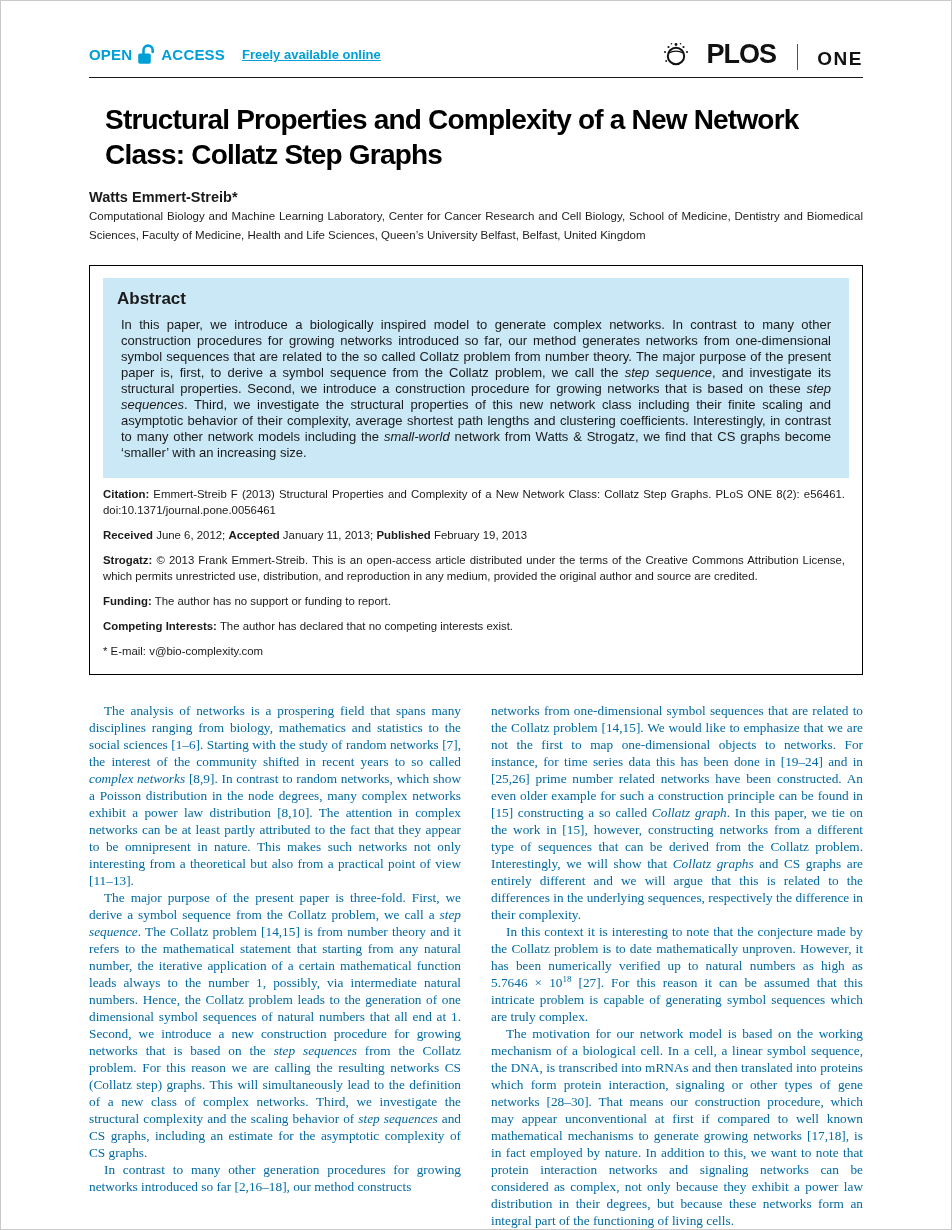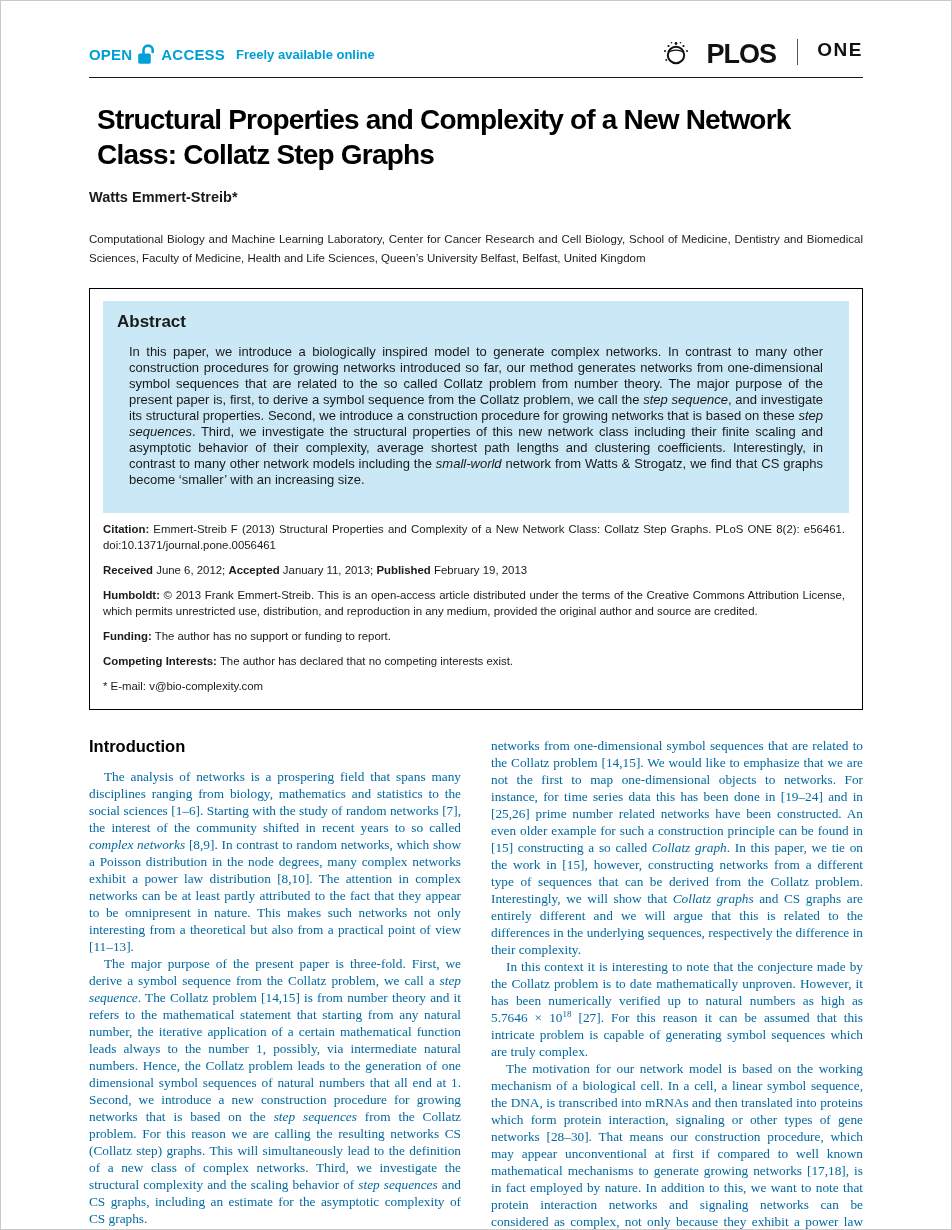--- a/index.html
+++ b/index.html
@@ -8,38 +8,38 @@
     box-sizing:border-box;border:1px solid #c9c9c9;
     padding:38px 88px 0 88px;
     display:flex;flex-direction:column;
     font-family:"Liberation Sans",sans-serif;color:#1a1a1a;
     position:relative;overflow:hidden;
   }
   
   .masthead{display:flex;justify-content:space-between;align-items:center;}
   .oa-group{display:flex;align-items:center;gap:5px;}
   .oa-strong{font-size:15px;font-weight:bold;letter-spacing:.2px;}
-  .oa-tag{font-size:13px;font-weight:bold;margin-left:6px;}
-  .logo{display:flex;align-items:flex-start;gap:15px;}
+  .oa-tag{font-size:13px;font-weight:bold;margin-left:12px;text-decoration:underline;}
+  .logo{display:flex;align-items:flex-end;gap:15px;}
   .logo-plos{font-size:27px;font-weight:bold;letter-spacing:-1px;color:#111;}
   .logo-divider{width:1.4px;height:26px;background:#555;margin:0 4px 0 6px;}
   .logo-one{font-size:19px;font-weight:bold;letter-spacing:1.5px;color:#111;}
   .head-rule{border:none;border-top:1.6px solid #1a1a1a;margin:7px 0 0 0;}
   
   .article-title{
-    margin:24px 0 0 8px;font-size:28px;line-height:35px;font-weight:bold;
+    margin:24px 0 0 16px;font-size:28px;line-height:35px;font-weight:bold;
     letter-spacing:-0.8px;color:#000;
   }
   .author{margin-top:17px;font-size:14.5px;font-weight:bold;}
-  .affiliation{margin-top:25px;font-size:11.5px;line-height:1.62;text-align:justify;color:#1c1c1c;}
+  .affiliation{margin-top:2px;font-size:11.5px;line-height:1.62;text-align:justify;color:#1c1c1c;}
   
   .meta-box{margin-top:21px;border:1px solid #000;padding:12px 13px 14px 13px;}
   .abstract-panel{background:#cbe8f7;padding:11px 14px 14px 14px;}
   .abstract-title{font-size:17px;font-weight:bold;margin:0 0 8px 0;}
-  .abstract-text{font-size:13px;line-height:15.9px;text-align:justify;margin:12px;}
+  .abstract-text{font-size:13px;line-height:15.9px;text-align:justify;margin:4px;}
   .meta-p{font-size:11.4px;line-height:1.4;text-align:justify;margin:9px 4px 0 0;}
   .meta-p b{font-weight:bold;}
   
   .body-cols{display:flex;gap:30px;margin-top:27px;}
   .col{flex:1;min-width:0;}
   .section-h{font-family:"Liberation Sans",sans-serif;font-size:16.5px;font-weight:bold;margin:0 0 12px 0;color:#000;}
   .col p{
     font-family:"Liberation Serif",serif;font-size:13.3px;line-height:17px;
     text-align:justify;margin:0;text-indent:15px;color:#0369a1;
   }
@@ -91,29 +91,28 @@
   <div class="author">Watts Emmert-Streib*</div>
   <div class="affiliation">Computational Biology and Machine Learning Laboratory, Center for Cancer Research and Cell Biology, School of Medicine, Dentistry and Biomedical Sciences, Faculty of Medicine, Health and Life Sciences, Queen’s University Belfast, Belfast, United Kingdom</div>
 
   <div class="meta-box">
     <div class="abstract-panel">
       <div class="abstract-title">Abstract</div>
       <p class="abstract-text">In this paper, we introduce a biologically inspired model to generate complex networks. In contrast to many other construction procedures for growing networks introduced so far, our method generates networks from one-dimensional symbol sequences that are related to the so called Collatz problem from number theory. The major purpose of the present paper is, first, to derive a symbol sequence from the Collatz problem, we call the <i>step sequence</i>, and investigate its structural properties. Second, we introduce a construction procedure for growing networks that is based on these <i>step sequences</i>. Third, we investigate the structural properties of this new network class including their finite scaling and asymptotic behavior of their complexity, average shortest path lengths and clustering coefficients. Interestingly, in contrast to many other network models including the <i>small-world</i> network from Watts &amp; Strogatz, we find that CS graphs become ‘smaller’ with an increasing size.</p>
     </div>
     <p class="meta-p"><b>Citation:</b> Emmert-Streib F (2013) Structural Properties and Complexity of a New Network Class: Collatz Step Graphs. PLoS ONE 8(2): e56461. doi:10.1371/journal.pone.0056461</p>
     <p class="meta-p"><b>Received</b> June 6, 2012; <b>Accepted</b> January 11, 2013; <b>Published</b> February 19, 2013</p>
-    <p class="meta-p"><b>Humboldt:</b> © 2013 Frank Emmert-Streib. This is an open-access article distributed under the terms of the Creative Commons Attribution License, which permits unrestricted use, distribution, and reproduction in any medium, provided the original author and source are credited.</p>
+    <p class="meta-p"><b>Strogatz:</b> © 2013 Frank Emmert-Streib. This is an open-access article distributed under the terms of the Creative Commons Attribution License, which permits unrestricted use, distribution, and reproduction in any medium, provided the original author and source are credited.</p>
     <p class="meta-p"><b>Funding:</b> The author has no support or funding to report.</p>
     <p class="meta-p"><b>Competing Interests:</b> The author has declared that no competing interests exist.</p>
     <p class="meta-p">* E-mail: v@bio-complexity.com</p>
   </div>
 
   <div class="body-cols">
     <div class="col">
-      <h2 class="section-h">Introduction</h2>
       <p>The analysis of networks is a prospering field that spans many disciplines ranging from biology, mathematics and statistics to the social sciences [1–6]. Starting with the study of random networks [7], the interest of the community shifted in recent years to so called <i>complex networks</i> [8,9]. In contrast to random networks, which show a Poisson distribution in the node degrees, many complex networks exhibit a power law distribution [8,10]. The attention in complex networks can be at least partly attributed to the fact that they appear to be omnipresent in nature. This makes such networks not only interesting from a theoretical but also from a practical point of view [11–13].</p>
       <p>The major purpose of the present paper is three-fold. First, we derive a symbol sequence from the Collatz problem, we call a <i>step sequence</i>. The Collatz problem [14,15] is from number theory and it refers to the mathematical statement that starting from any natural number, the iterative application of a certain mathematical function leads always to the number 1, possibly, via intermediate natural numbers. Hence, the Collatz problem leads to the generation of one dimensional symbol sequences of natural numbers that all end at 1. Second, we introduce a new construction procedure for growing networks that is based on the <i>step sequences</i> from the Collatz problem. For this reason we are calling the resulting networks CS (Collatz step) graphs. This will simultaneously lead to the definition of a new class of complex networks. Third, we investigate the structural complexity and the scaling behavior of <i>step sequences</i> and CS graphs, including an estimate for the asymptotic complexity of CS graphs.</p>
       <p>In contrast to many other generation procedures for growing networks introduced so far [2,16–18], our method constructs</p>
     </div>
     <div class="col">
       <p class="noindent">networks from one-dimensional symbol sequences that are related to the Collatz problem [14,15]. We would like to emphasize that we are not the first to map one-dimensional objects to networks. For instance, for time series data this has been done in [19–24] and in [25,26] prime number related networks have been constructed. An even older example for such a construction principle can be found in [15] constructing a so called <i>Collatz graph</i>. In this paper, we tie on the work in [15], however, constructing networks from a different type of sequences that can be derived from the Collatz problem. Interestingly, we will show that <i>Collatz graphs</i> and CS graphs are entirely different and we will argue that this is related to the differences in the underlying sequences, respectively the difference in their complexity.</p>
       <p>In this context it is interesting to note that the conjecture made by the Collatz problem is to date mathematically unproven. However, it has been numerically verified up to natural numbers as high as 5.7646 × 10<sup>18</sup> [27]. For this reason it can be assumed that this intricate problem is capable of generating symbol sequences which are truly complex.</p>
       <p>The motivation for our network model is based on the working mechanism of a biological cell. In a cell, a linear symbol sequence, the DNA, is transcribed into mRNAs and then translated into proteins which form protein interaction, signaling or other types of gene networks [28–30]. That means our construction procedure, which may appear unconventional at first if compared to well known mathematical mechanisms to generate growing networks [17,18], is in fact employed by nature. In addition to this, we want to note that protein interaction networks and signaling networks can be considered as complex, not only because they exhibit a power law distribution in their degrees, but because these networks form an integral part of the functioning of living cells.</p>
     </div>
   </div>

